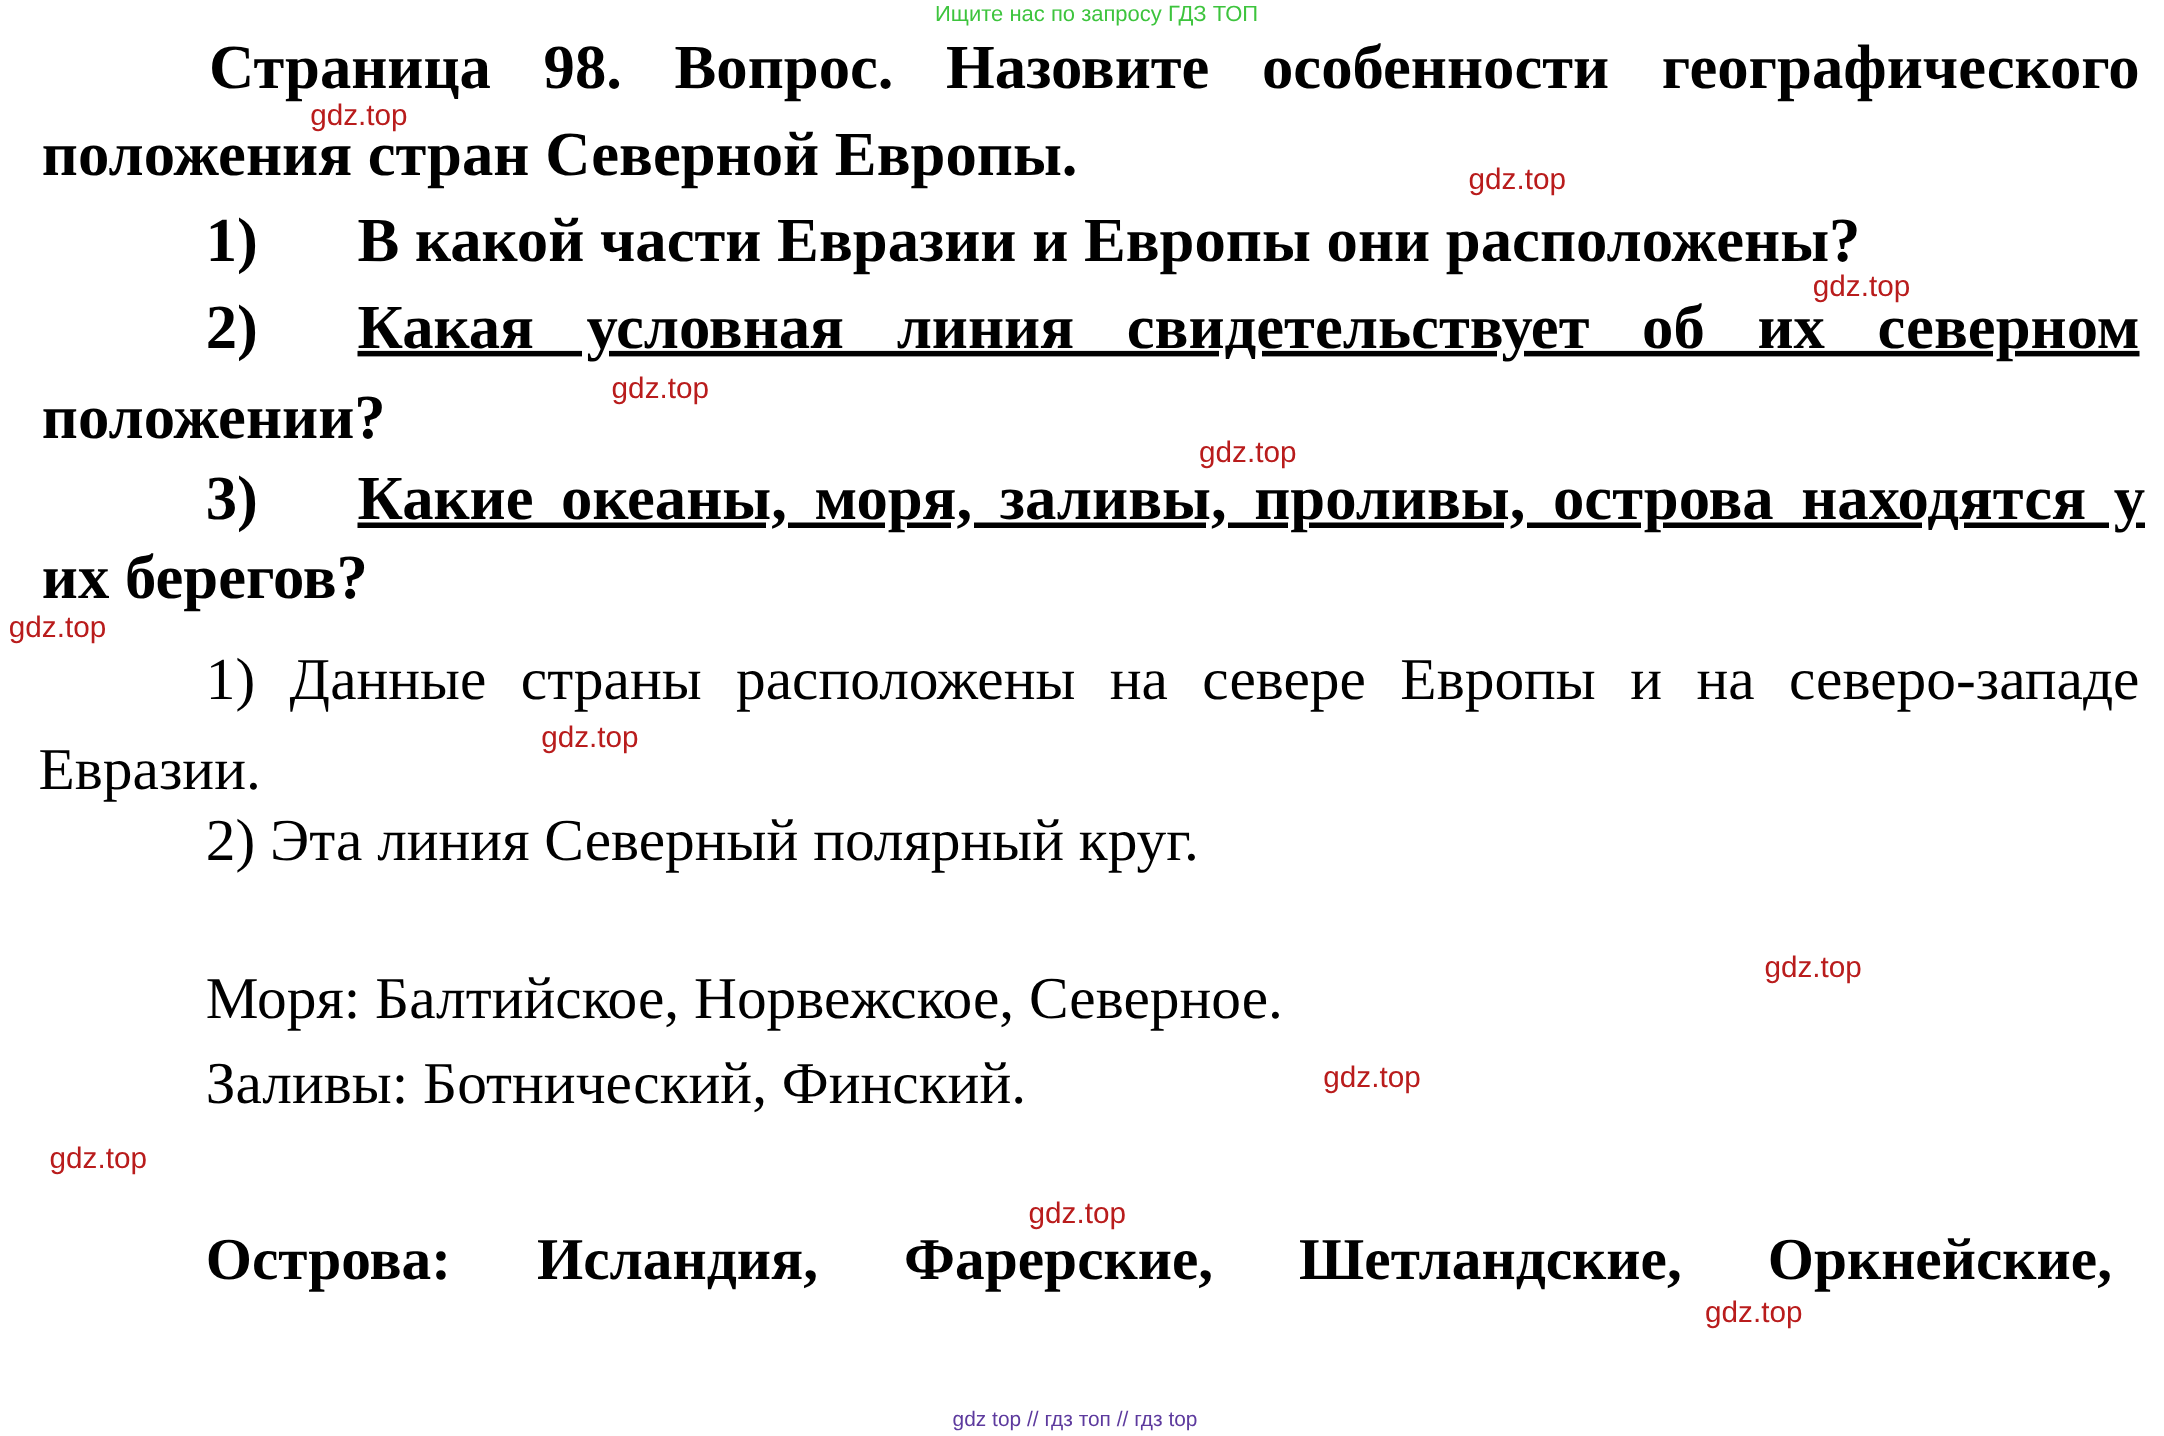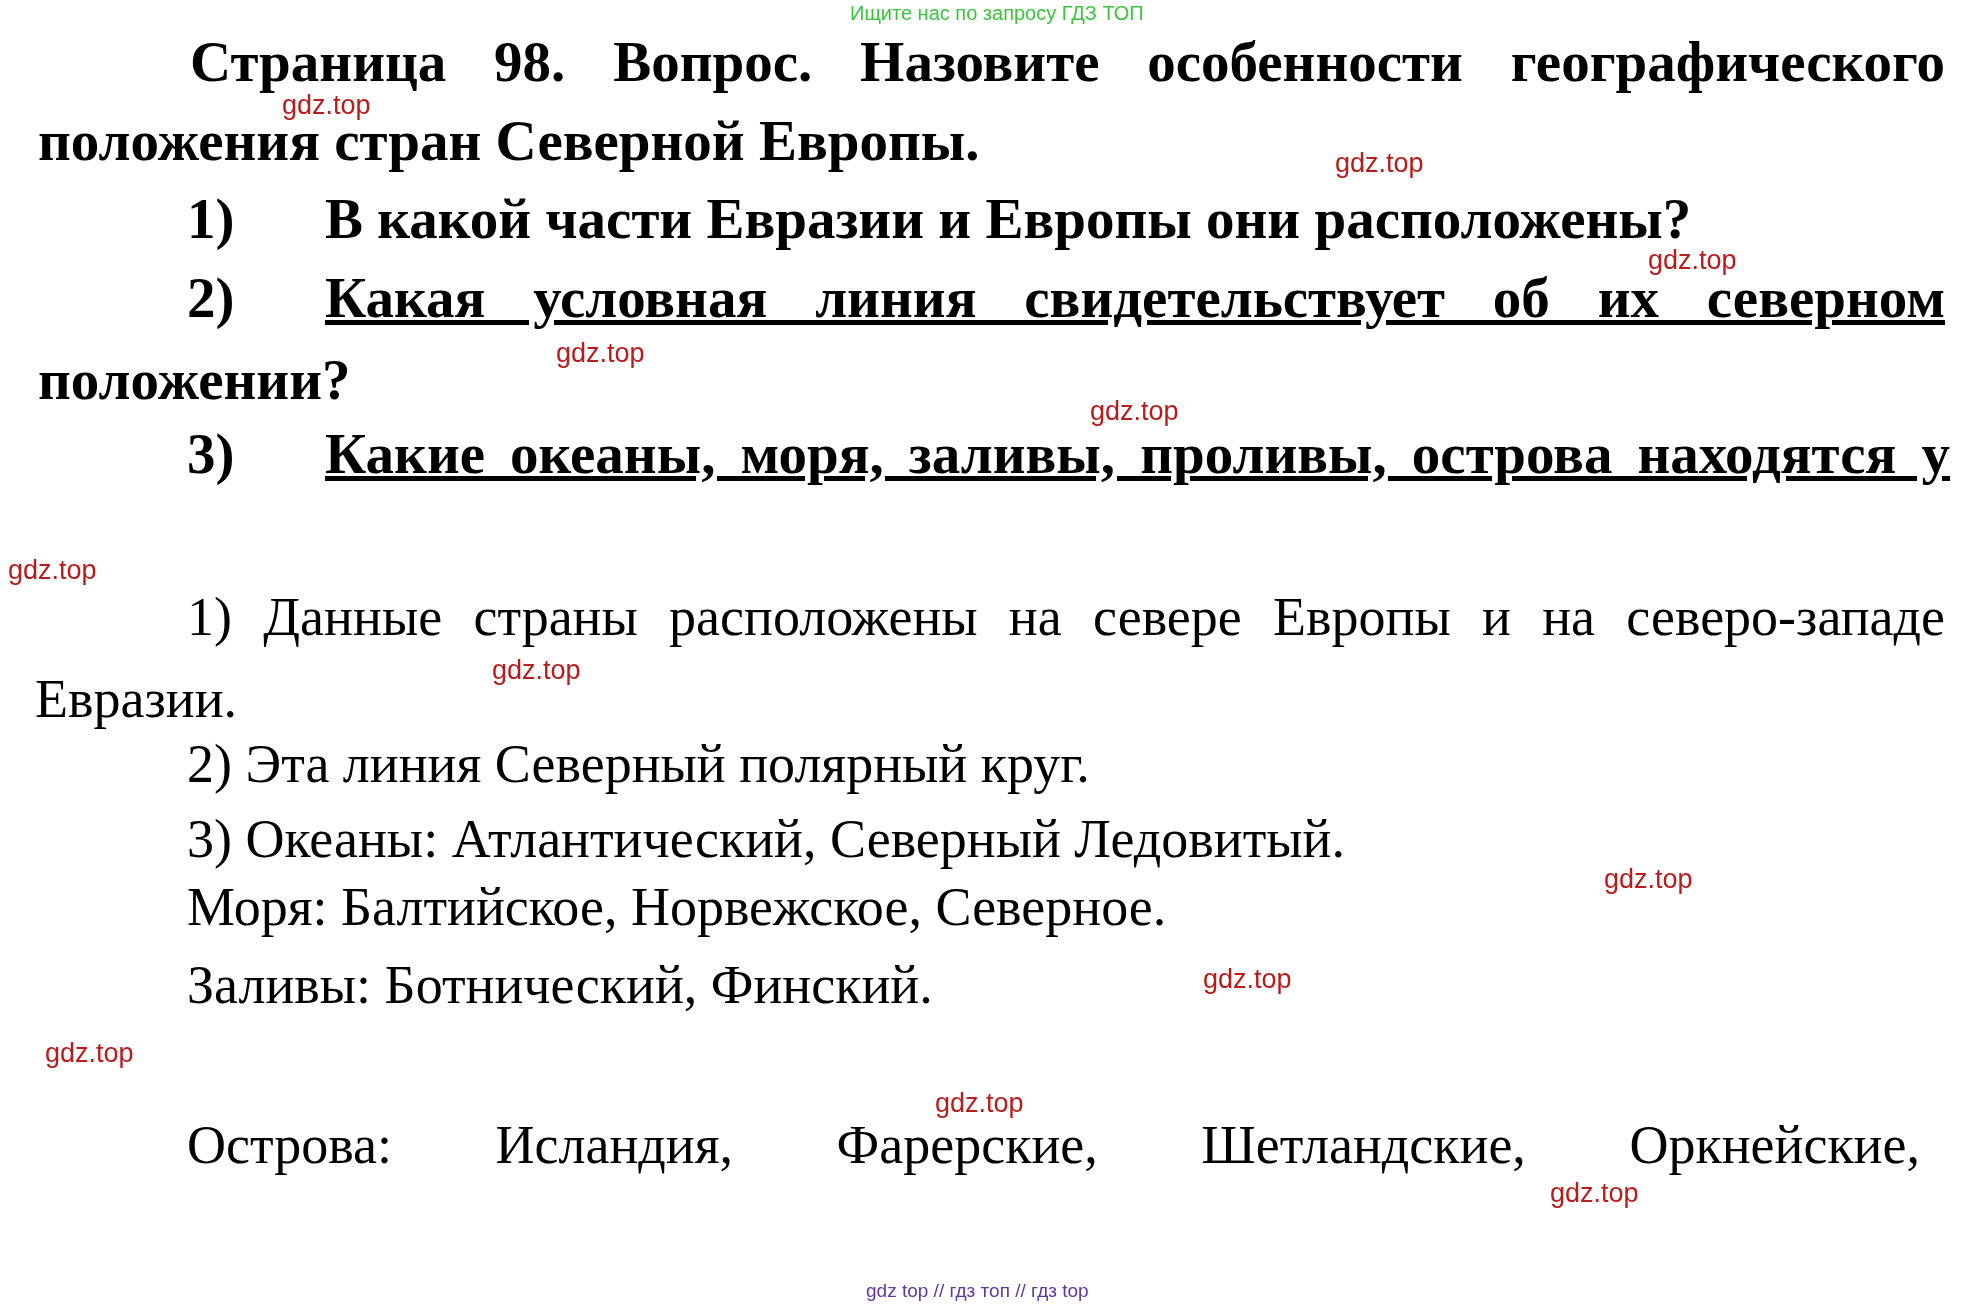--- a/index.html
+++ b/index.html
@@ -29,21 +29,21 @@
     white-space:normal; text-align:justify; text-align-last:justify;
   }
   
   .qrow .qnum { position:absolute; left:0; top:0; }
   .qrow .qbody { display:block; margin-left:138px; }
   .qrow .qbody.just { text-align:justify; text-align-last:justify;text-decoration:underline; }
   .w1620 { width:1620px; }
   .w1625 { width:1625px; }
   .w1755 { width:1755px; }
   .w1758 { width:1758px; }
-  .w1733 { width:1733px; }
+  .w1733 { width:1733px;font-weight:bold; }
   
   .wm {
     position:absolute;
     font-family:"Liberation Sans","DejaVu Sans",sans-serif;
     font-size:27px; line-height:1; color:#b91c1c; white-space:nowrap;
   }
   
   .footer-links {
     position:absolute; left:866px; top:1280px;
     font-family:"Liberation Sans","DejaVu Sans",sans-serif;
@@ -72,28 +72,28 @@
     <span class="qbody just w1620">Какая условная линия свидетельствует об их северном</span>
   </div>
 
   <div class="q" style="left:38px; top:351px;">положении?</div>
 
   <div class="q qrow" style="left:187px; top:425px;">
     <span class="qnum">3)</span>
     <span class="qbody just w1625">Какие океаны, моря, заливы, проливы, острова находятся у</span>
   </div>
 
+  <div class="q" style="left:38px; top:497px;">их берегов?</div>
 
   <div class="a just w1758" style="left:187px; top:590px;">1) Данные страны расположены на севере Европы и на северо-западе</div>
 
   <div class="a" style="left:35px; top:672px;">Евразии.</div>
 
   <div class="a" style="left:187px; top:737px;">2) Эта линия Северный полярный круг.</div>
 
-  <div class="a" style="left:187px; top:812px;">3) Океаны: Атлантический, Северный Ледовитый.</div>
 
   <div class="a" style="left:187px; top:880px;">Моря: Балтийское, Норвежское, Северное.</div>
 
   <div class="a" style="left:187px; top:958px;">Заливы: Ботнический, Финский.</div>
 
 
   <div class="a just w1733" style="left:187px; top:1118px;">Острова: Исландия, Фарерские, Шетландские, Оркнейские,</div>
 
 
   <div class="wm" style="left:282px;  top:92px;">gdz.top</div>

